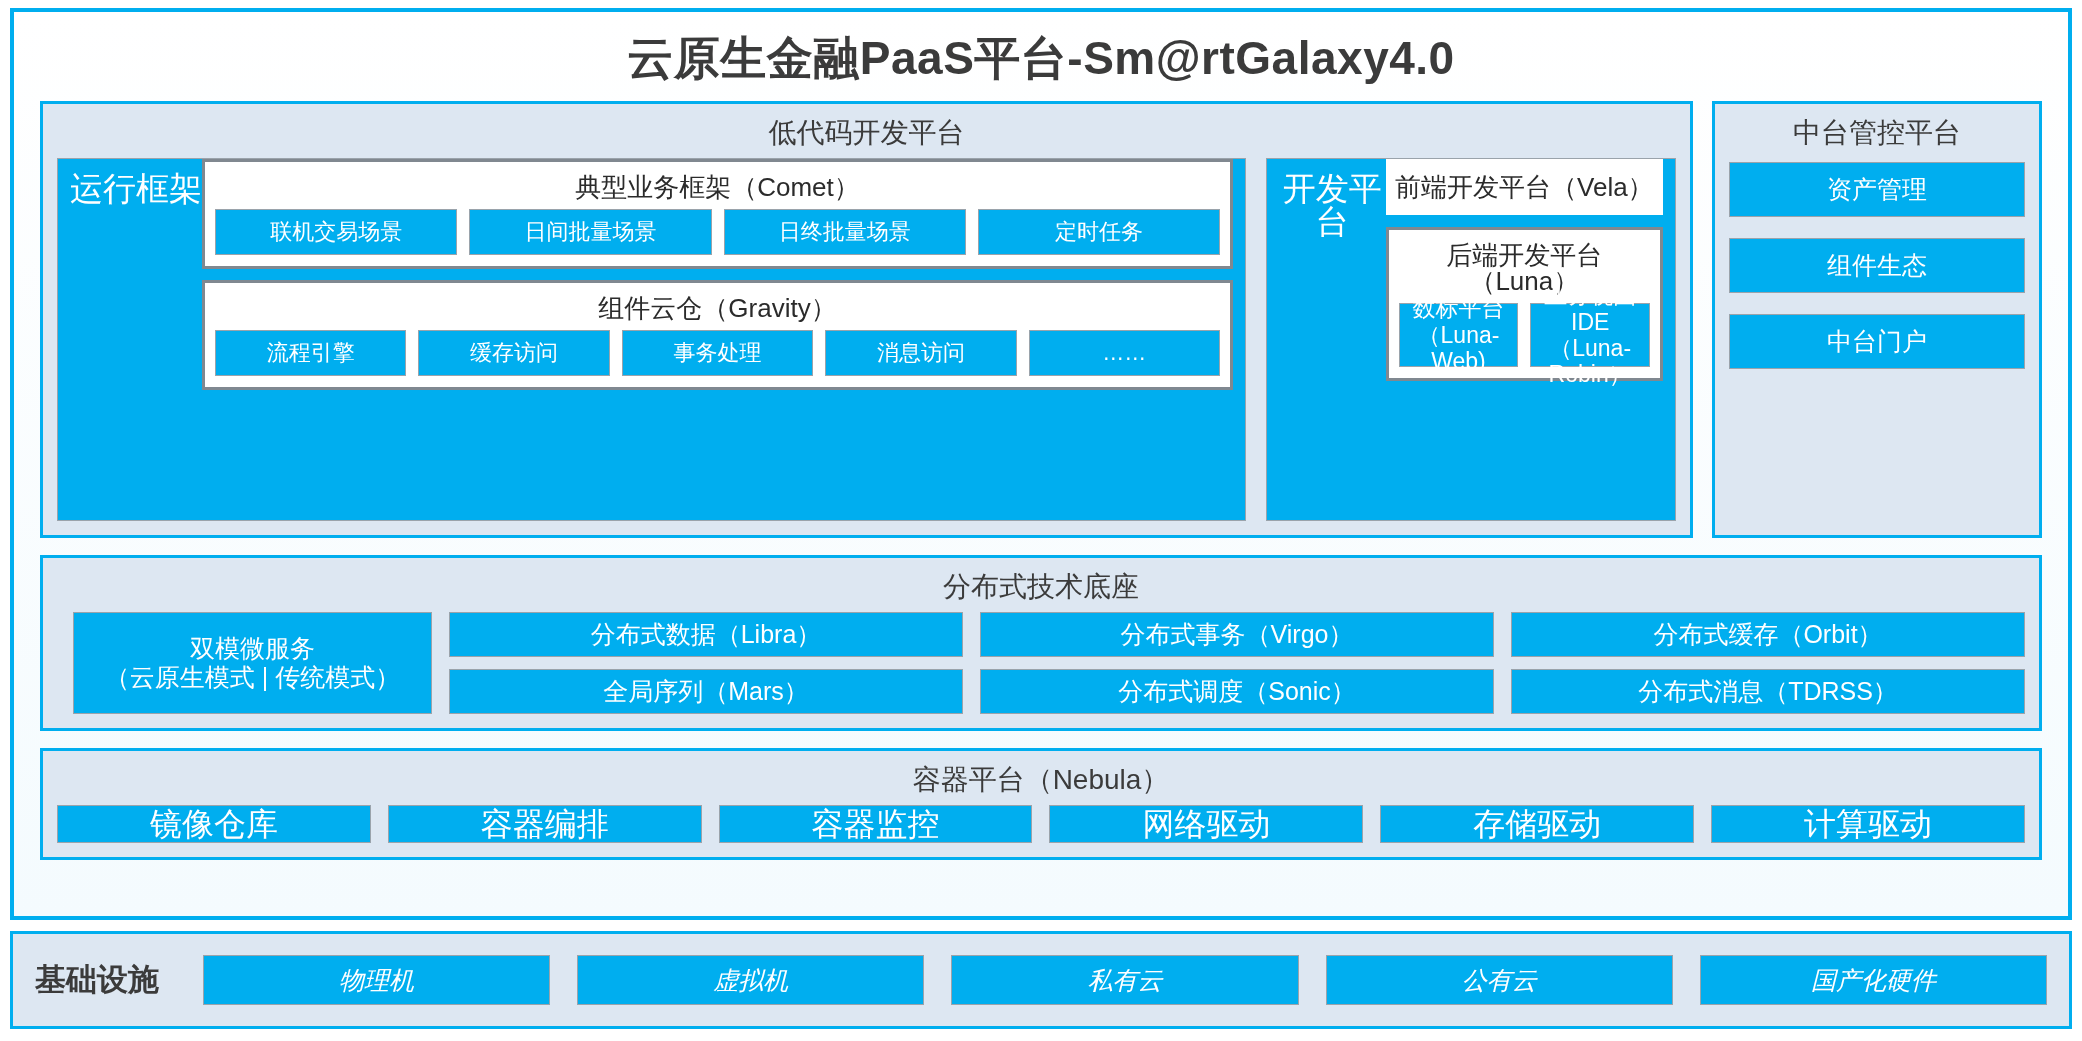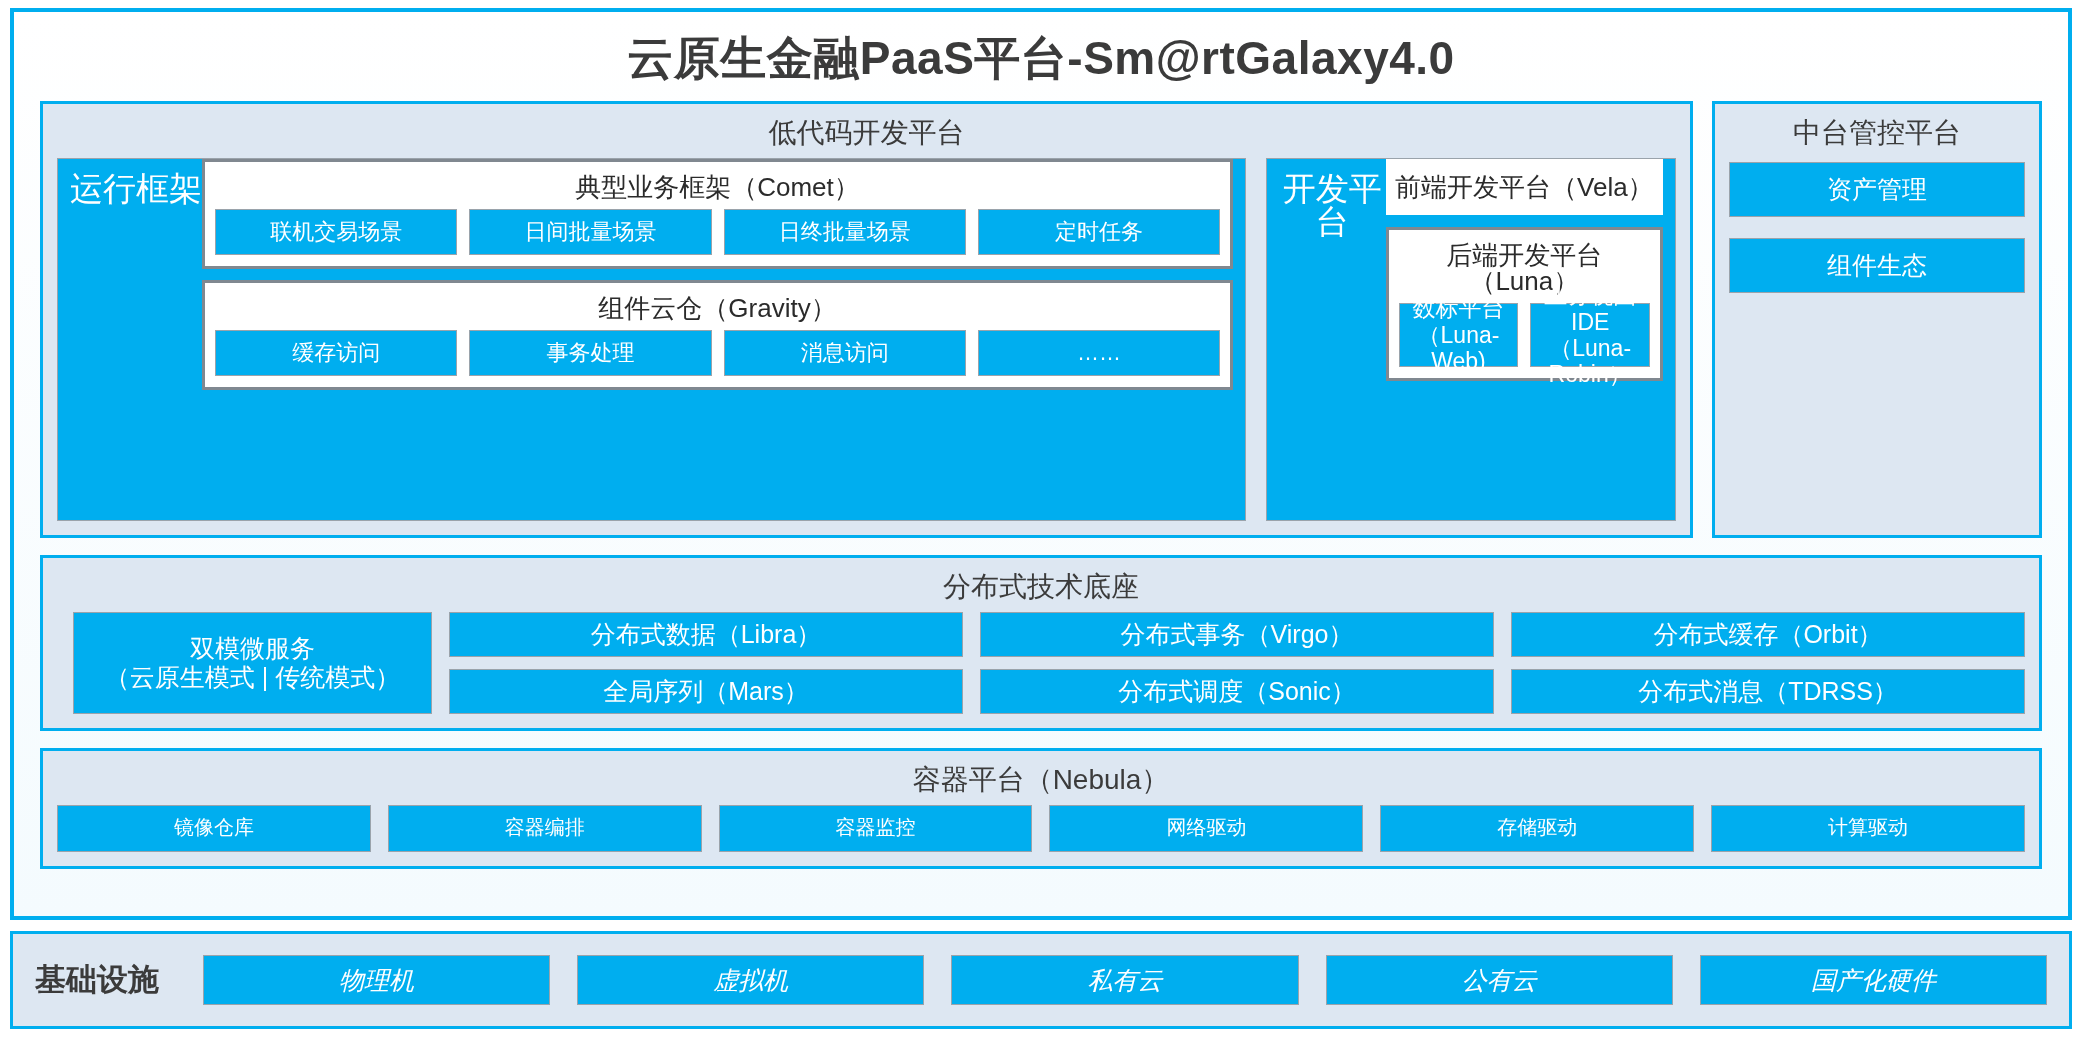--- a/index.html
+++ b/index.html
@@ -133,21 +133,21 @@
   .base-col-wide { flex: 0 0 375px; padding-left: 16px; }
   .base-col { flex: 1 1 0; display: flex; flex-direction: column; gap: 12px; }
   .base-col .chip { height: 45px; font-size: 25px; }
   .base-col-wide .chip {
     height: 102px; font-size: 25px; flex-direction: column;
   }
 
   
   .row-container { margin-top: 17px; }
   .container-row { display: flex; gap: 17px; }
-  .container-row .chip { flex: 1 1 0; height: 47px; font-size: 20px; font-family: Liberation Mono, monospace; }
+  .container-row .chip { flex: 1 1 0; height: 38px; font-size: 32px; }
 
   
   .infra {
     margin-top: 11px;
     border: 3px solid #00AEEF;
     background: #DDE7F2;
     display: flex; align-items: center;
     padding: 13px 22px;
     gap: 24px;
     height: 98px;
@@ -189,20 +189,21 @@
                   <div class="chip">联机交易场景</div>
                   <div class="chip">日间批量场景</div>
                   <div class="chip">日终批量场景</div>
                   <div class="chip">定时任务</div>
                 </div>
               </div>
 
               <div class="whitebox">
                 <div class="whitebox-title">组件云仓（Gravity）</div>
                 <div class="chip-row">
+                  <div class="chip">流程引擎</div>
                   <div class="chip">缓存访问</div>
                   <div class="chip">事务处理</div>
                   <div class="chip">消息访问</div>
                   <div class="chip">……</div>
                 </div>
               </div>
 
             </div>
           </div>
 
@@ -229,20 +230,21 @@
           </div>
 
         </div>
       </div>
 
       <div class="panel control">
         <div class="panel-title">中台管控平台</div>
         <div class="control-list">
           <div class="chip">资产管理</div>
           <div class="chip">组件生态</div>
+          <div class="chip">中台门户</div>
         </div>
       </div>
 
     </div>
 
     <div class="panel row-base">
       <div class="panel-title">分布式技术底座</div>
       <div class="base-grid">
 
         <div class="base-col-wide">

